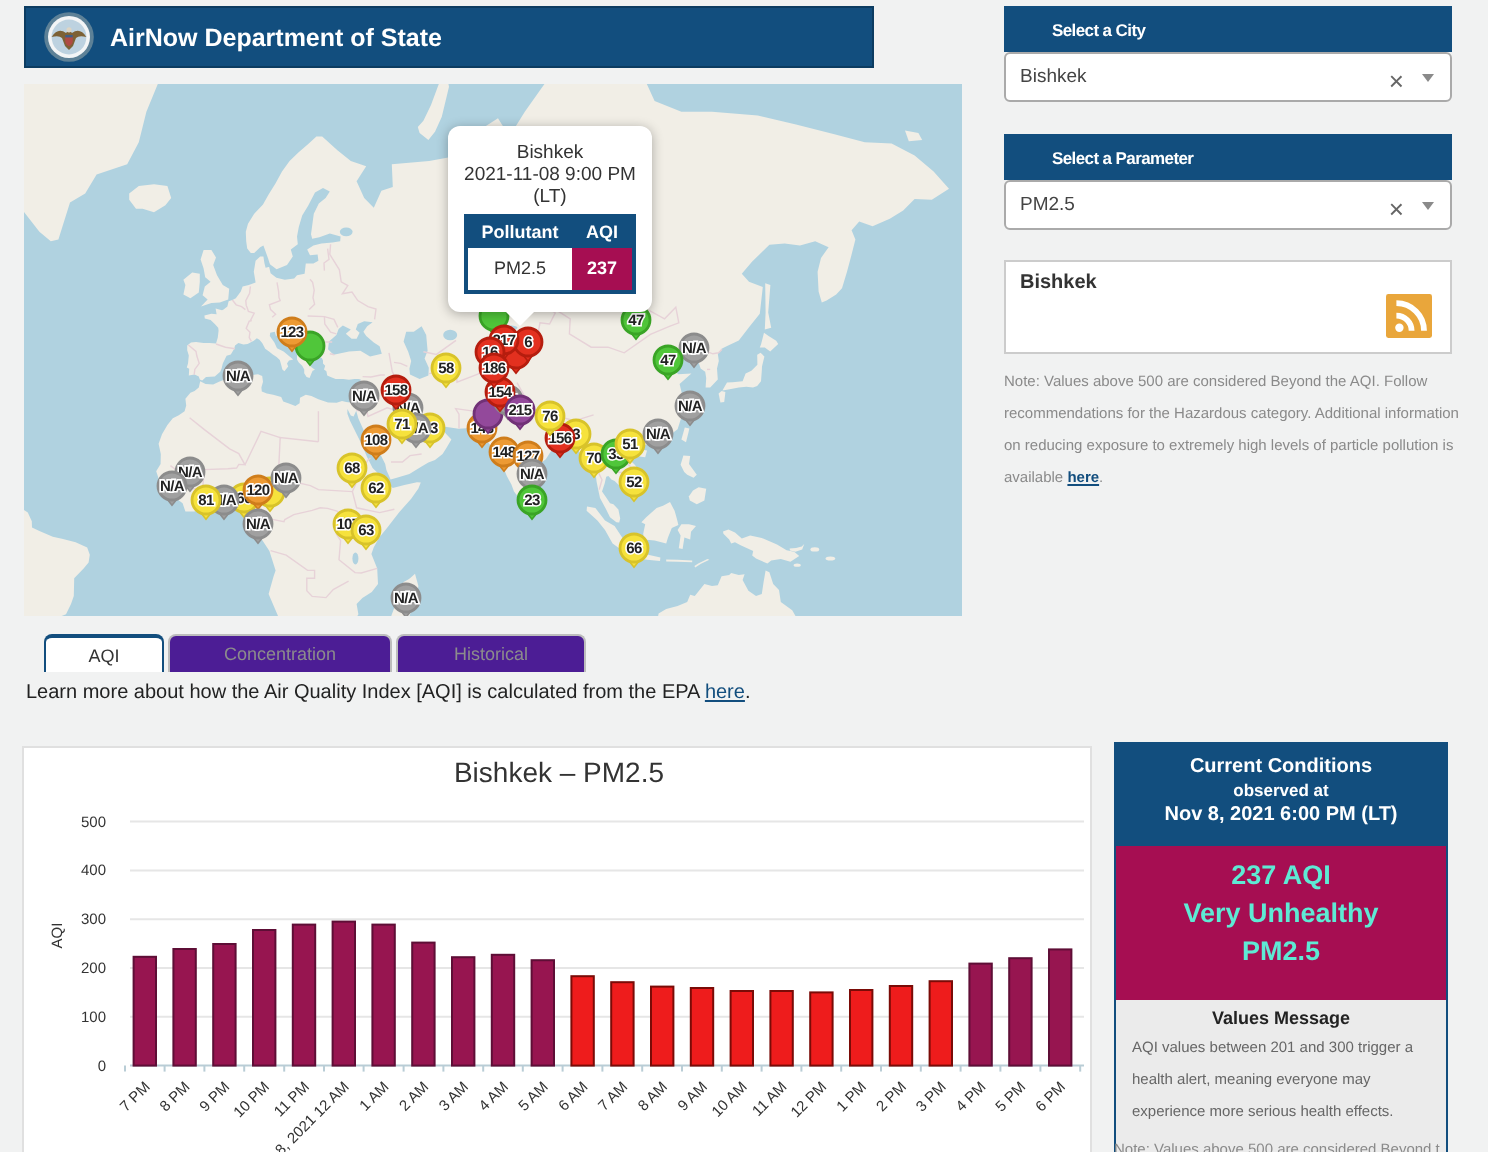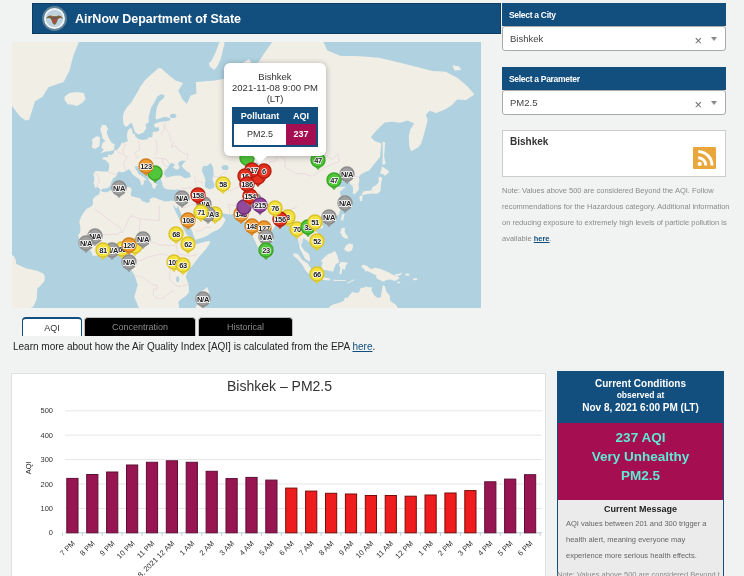--- a/index.html
+++ b/index.html
@@ -1,42 +1,42 @@
 <!DOCTYPE html>
 <html><head><meta charset="utf-8"><title>AirNow Department of State</title>
 <style>
 * { margin:0; padding:0; box-sizing:border-box; }
 html,body { width:744px; height:576px; overflow:hidden; }
 body { background:#f1f2f2; font-family:"Liberation Sans", sans-serif; position:relative; }
-.hdr { position:absolute; left:12px; top:3px; width:469px; height:31px; background:#124e7e;
-  border:1px solid #0c3c61; display:flex; align-items:center;margin-left:20px; }
+.hdr { position:absolute; left:12px; top:3px; width:425px; height:31px; background:#124e7e;
+  border:1px solid #0c3c61; display:flex; align-items:center; }
 .hdr .title { color:#fff; font-size:12.5px; font-weight:bold; margin-left:8px; }
 .seal { width:25px; height:25px; margin-left:9px; }
 .map { position:absolute; left:12px; top:42px; width:469px; height:266px; }
 .popup { position:absolute; left:224px; top:63px; width:102px; height:93px; background:#fff;
   border-radius:6px; box-shadow:0 1px 6px rgba(0,0,0,.3); font-size:9.5px; color:#333; text-align:center; }
 .popup .tail { position:absolute; left:28px; bottom:-7px; width:0; height:0;
   border-left:8px solid transparent; border-right:8px solid transparent; border-top:8px solid #fff; }
 .popup .l1 { margin-top:8px; }
 .ptable { width:86px; margin:3px auto 0 auto; border-collapse:collapse; border:2px solid #124e7e; }
 .ptable th { background:#124e7e; color:#fff; font-size:9px; padding:2px 0 3px 0; }
 .ptable td { font-size:9px; padding:5px 0 6px 0; }
 .ptable td.aqi { background:#a60e52; color:#fff; font-weight:bold; }
 .tabs { position:absolute; left:22px; top:317px; height:19px; display:flex; font-size:9px; }
-.tab { background:#000000; border:1px solid #bdbdbd; border-bottom:none; color:#8c8c8c;
+.tab { background:#4c1d95; border:1px solid #bdbdbd; border-bottom:none; color:#8c8c8c;
   border-radius:4px 4px 0 0; display:flex; align-items:center; justify-content:center; margin-right:2px; }
 .tab.active { background:#fff; color:#333; border:1px solid #124e7e; border-top:2px solid #124e7e; border-bottom:none; }
 .learn { position:absolute; left:13px; top:341px; font-size:10px; color:#222; }
 .learn a { color:#124e7e; }
 .chartpanel { position:absolute; left:11px; top:373px; width:535px; height:210px; background:#fff; border:1px solid #e0e0e0; }
 .ctitle { position:absolute; left:0; top:4px; width:535px; text-align:center; font-size:14px; color:#333; }
 .chartsvg { position:absolute; left:0; top:0; }
 .rcol { position:absolute; left:502px; top:3px; width:224px; }
 .rhead { background:#124e7e; color:#fff; font-weight:bold; font-size:8.5px; letter-spacing:-0.3px; height:23px;
-  display:flex; align-items:center; padding-left:7px; }
+  display:flex; align-items:center; padding-left:24px; }
 .rsel { background:#fff; border:1px solid #aaa; border-radius:3px; height:25px; display:flex;
   align-items:center; font-size:9.5px; color:#444; padding-left:7px; position:relative; }
 .rsel .x { position:absolute; right:23px; top:6px; color:#666; font-size:13px; -webkit-font-smoothing:antialiased; }
 .rsel .arr { position:absolute; right:8px; top:10px; width:0; height:0;
   border-left:3.5px solid transparent; border-right:3.5px solid transparent; border-top:4.5px solid #8a8a8a; }
 .rssbox { position:absolute; left:0; top:127px; width:224px; height:47px; background:#fff; border:1px solid #ccc; }
 .rssbox b { font-size:10px; color:#333; position:absolute; left:7px; top:5px; }
 .rssicon { position:absolute; right:9px; bottom:7px; width:23px; height:22px; }
 .note { position:absolute; left:0; top:180px; width:240px; font-size:7.5px; color:#8a8a8a; line-height:16.1px; }
 .note a { color:#124e7e; font-weight:bold; }
@@ -450,17 +450,17 @@
       <div class="t1">Current Conditions</div>
       <div class="t2">observed at</div>
       <div class="t3">Nov 8, 2021 6:00 PM (LT)</div>
     </div>
   <div class="ccaqi">
       <div>237 AQI</div>
       <div>Very Unhealthy</div>
       <div>PM2.5</div>
     </div>
   <div class="cchm">
-      <div class="hmt">Current Message</div>
+      <div class="hmt">Values Message</div>
   <div class="hmb">AQI values between 201 and 300 trigger a<br>health alert, meaning everyone may<br>experience more serious health effects.</div>
     </div>
 </div>
 <div class="cut">Note: Values above 500 are considered Beyond t</div>
 
 </body></html>

